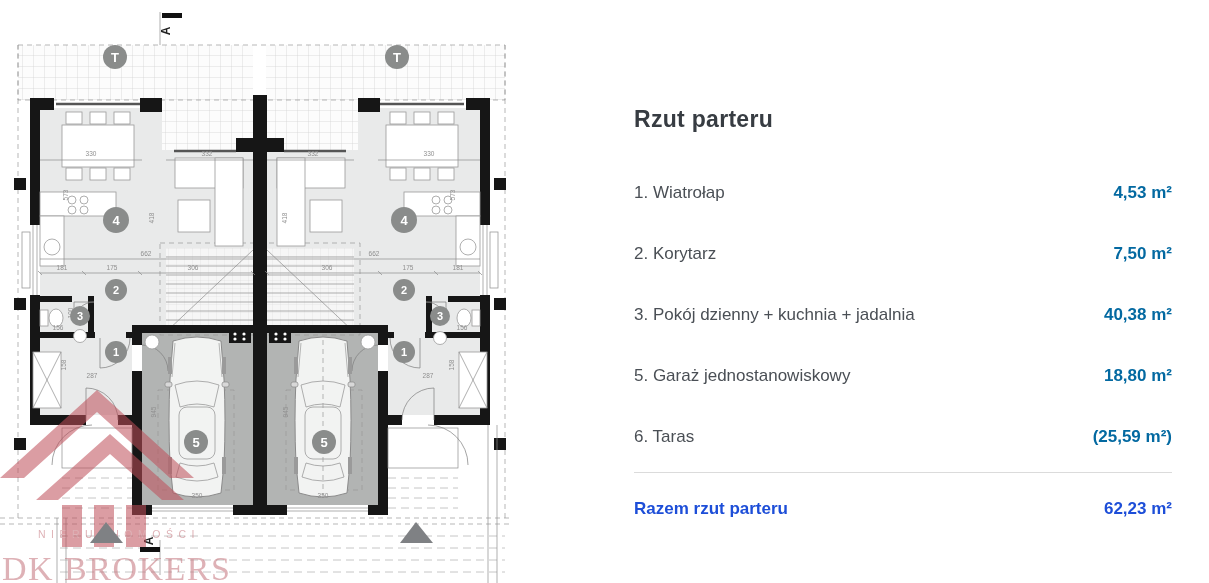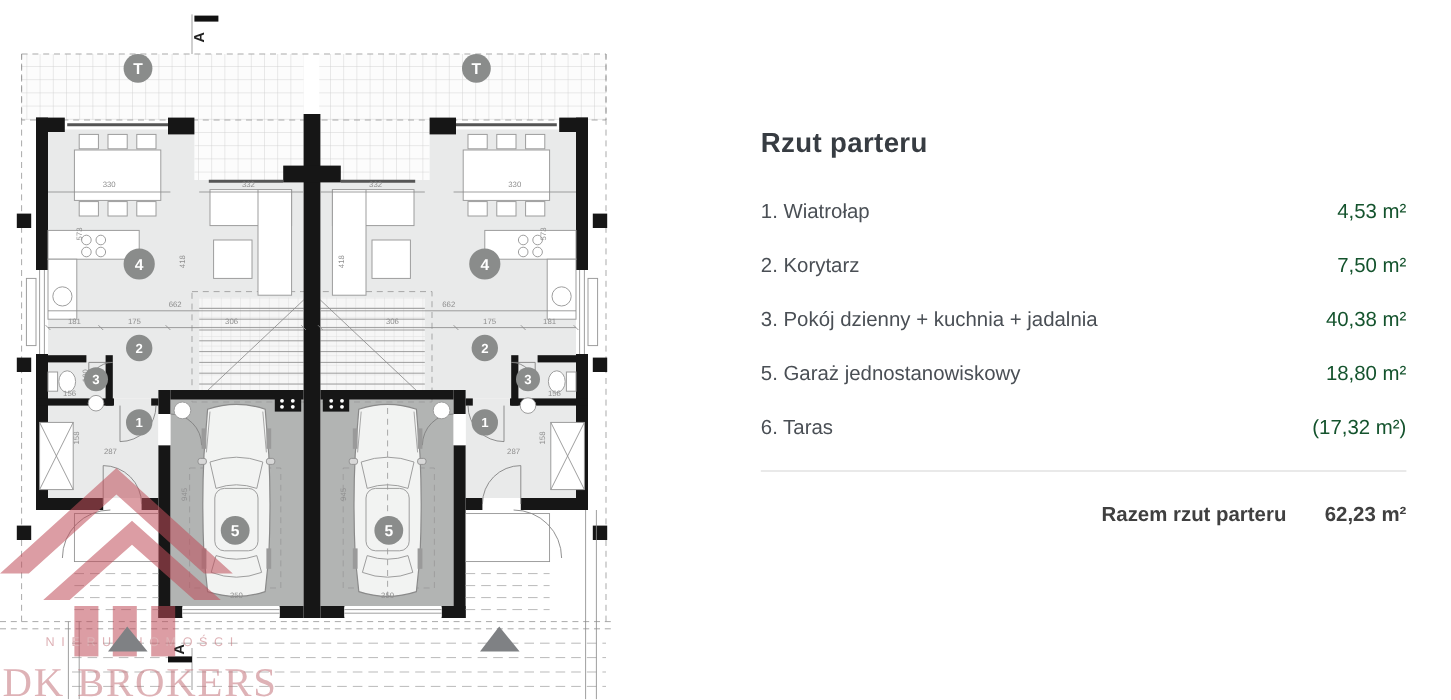--- a/index.html
+++ b/index.html
@@ -17,23 +17,23 @@
   .dashlt{stroke:#b7b7b7;stroke-width:.8;fill:none;stroke-dasharray:8 5;}
   .dim{font:6.5px "Liberation Sans",sans-serif;fill:#8f8f8f;text-anchor:middle;}
   .mtxt{font:700 13px "Liberation Sans",sans-serif;fill:#fff;text-anchor:middle;}
   .mtxt2{font:700 11px "Liberation Sans",sans-serif;fill:#fff;text-anchor:middle;}
   .sect{font:700 12px "Liberation Sans",sans-serif;fill:#222;text-anchor:middle;}
   
   .legend{position:absolute;left:634px;top:106px;width:538px;color:#474c52;}
   .legend h1{font-size:23px;font-weight:700;color:#373c42;margin:0 0 34px 0;letter-spacing:.3px;}
   .lrow{display:flex;justify-content:space-between;align-items:baseline;
         font-size:17px;margin-bottom:25px;color:#4a4f55;gap:32px;}
-  .lrow .area{font-weight:400;color:#14532d;}
+  .lrow .area{font-weight:700;color:#0369a1;margin-top:16px;}
   .ldiv{border:none;border-top:1px solid #dbdbdb;margin:2px 0 0 0;height:0;}
-  .lrow.total{margin-top:26px;font-weight:700;color:#404040;margin-bottom:0;justify-content:flex-end;}
+  .lrow.total{margin-top:26px;font-weight:700;color:#1d4ed8;margin-bottom:0;}
 </style>
 </head>
 <body>
 
 <div id="stage">
 
 <svg id="plan" width="520" height="583" viewBox="0 0 520 583" xmlns="http://www.w3.org/2000/svg">
   <defs>
     <pattern id="grid" width="11" height="11" patternUnits="userSpaceOnUse">
       <rect width="11" height="11" fill="#fcfcfc"></rect>
@@ -373,21 +373,21 @@
   <div class="lrow">
     <span class="lbl">3. Pokój dzienny + kuchnia + jadalnia</span>
     <span class="area">40,38 m²</span>
   </div>
   <div class="lrow">
     <span class="lbl">5. Garaż jednostanowiskowy</span>
     <span class="area">18,80 m²</span>
   </div>
   <div class="lrow">
     <span class="lbl">6. Taras</span>
-    <span class="area">(17,32 m²)</span>
+    <span class="area">(25,59 m²)</span>
   </div>
   <hr class="ldiv">
   <div class="lrow total">
     <span>Razem rzut parteru</span>
     <span>62,23 m²</span>
   </div>
 </div>
 
 </div>
 

